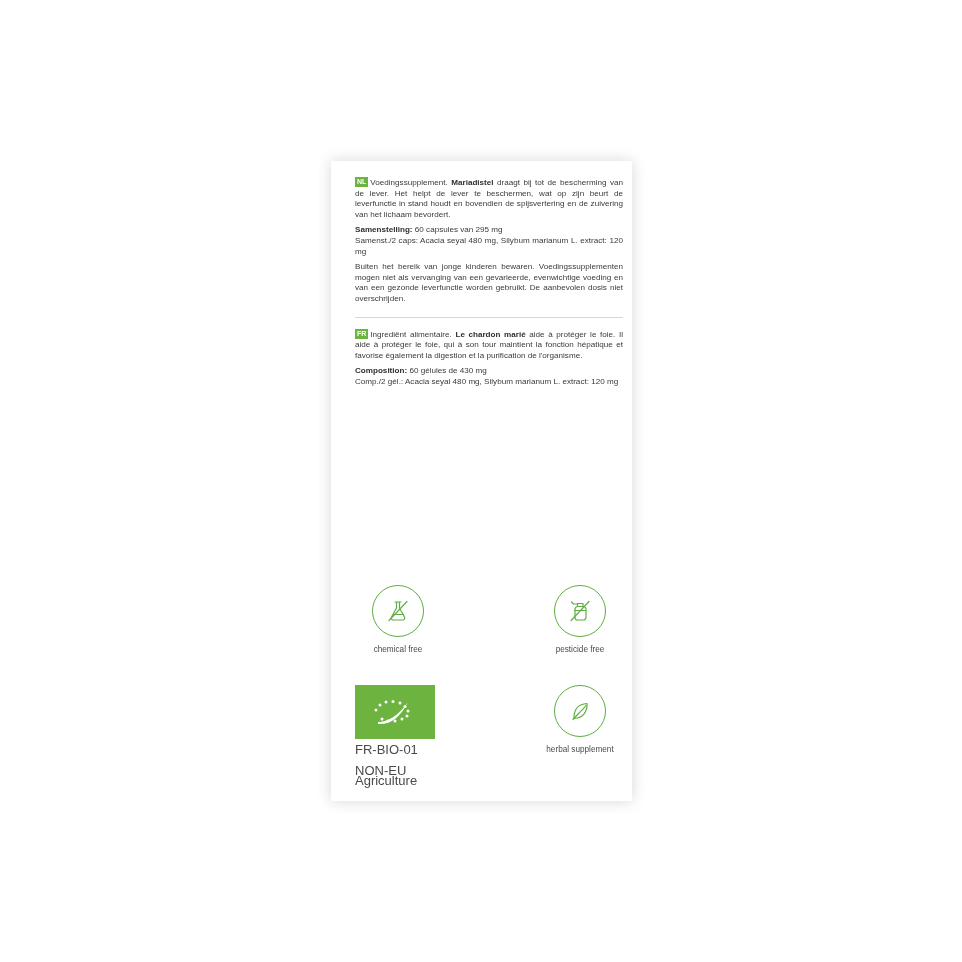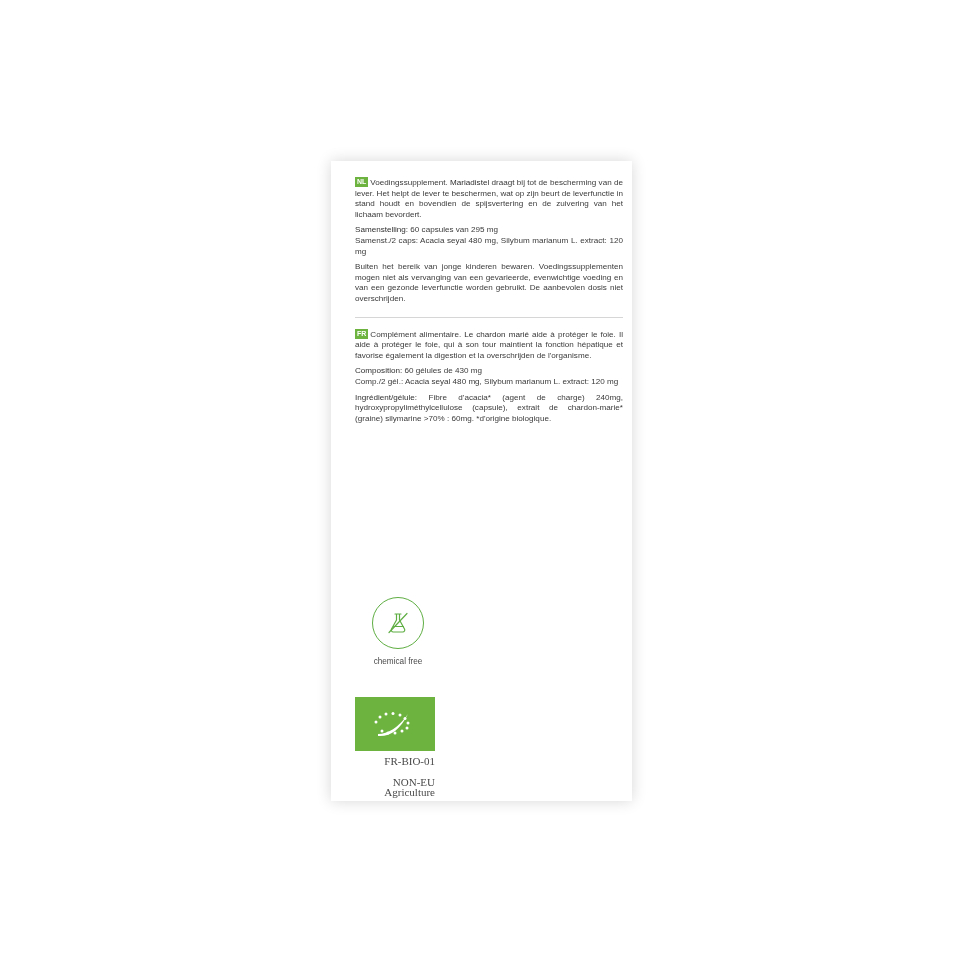--- a/index.html
+++ b/index.html
@@ -47,33 +47,33 @@
     display: inline-block;
     background: #6cb33f;
     color: #ffffff;
     font-size: 7px;
     font-weight: bold;
     line-height: 8px;
     padding: 1px 2px 1px 2px;
     vertical-align: 1px;
     margin-right: 2px;
   }
-  .bold { font-weight: normal; color: #2f2f2f; }
+  .bold { font-weight: bold; color: #2f2f2f; }
   .section-gap { height: 5px; }
   .divider {
     margin: 12px 0 11px 0;
     border-top: 1px solid #d6d6d6;
     width: 100%;
   }
 
   
   .icons {
     position: absolute;
     left: 24px;
-    top: 436px;
+    top: 424px;
     width: 268px;
   }
   .icon-row {
     display: flex;
     justify-content: space-between;
     align-items: flex-start;
   }
   .icon-cell {
     width: 86px;
     display: flex;
@@ -102,26 +102,25 @@
   .eu-leaf {
     width: 80px;
     height: 54px;
     background: #6cb33f;
     display: flex;
     align-items: center;
     justify-content: center;
   }
   .eu-caption {
     margin-top: 6px;
-    font-size: 11px;
+    font-size: 13px;
     line-height: 9.4px;
     color: #4a4a4a;
-    text-align: right;
+    text-align: left;
     width: 80px;
-    font-family: Liberation Serif, serif;
   }
   .cell-left { align-items: flex-start; }
 </style>
 </head>
 <body>
 
 <div class="page">
   <div class="label-panel">
 
     <div class="content">
@@ -131,44 +130,55 @@
         <div class="section-gap"></div>
         <p><span class="bold">Samenstelling:</span><span> 60 capsules van 295 mg</span></p>
         <p>Samenst./2 caps: Acacia seyal 480 mg, Silybum marianum L. extract: 120 mg</p>
         <div class="section-gap"></div>
         <p>Buiten het bereik van jonge kinderen bewaren. Voedingssupplementen mogen niet als vervanging van een gevarieerde, evenwichtige voeding en van een gezonde leverfunctie worden gebruikt. De aanbevolen dosis niet overschrijden.</p>
       </div>
 
       <div class="divider"></div>
 
       <div class="block">
-        <p><span class="lang-tag">FR</span><span>Complément alimentaire. </span><span class="bold">Le chardon marié</span><span> aide à protéger le foie. Il aide à protéger le foie, qui à son tour maintient la fonction hépatique et favorise également la digestion et la overschrijden de l'organisme.</span></p>
+        <p><span class="lang-tag">FR</span><span>Ingrediënt alimentaire. </span><span class="bold">Le chardon marié</span><span> aide à protéger le foie. Il aide à protéger le foie, qui à son tour maintient la fonction hépatique et favorise également la digestion et la purification de l'organisme.</span></p>
         <div class="section-gap"></div>
         <p><span class="bold">Composition:</span><span> 60 gélules de 430 mg</span></p>
         <p>Comp./2 gél.: Acacia seyal 480 mg, Silybum marianum L. extract: 120 mg</p>
         <div class="section-gap"></div>
-        <p><span class="bold">Ingrédient/gélule:</span><span> Fibre d'acacia* (agent de charge) 240mg, hydroxypropyliméthylcellulose (capsule), extrait de chardon-marie* (graine) silymarine &gt;70% : 60mg. *d'origine biologique.</span></p>
       </div>
     </div>
 
     <div class="icons">
 
       <div class="icon-row">
 
         <div class="icon-cell">
           <div class="icon-circle">
             <svg width="30" height="30" viewBox="0 0 30 30" fill="none" stroke="#5fae43" stroke-width="1.2" stroke-linecap="round" stroke-linejoin="round">
               <path d="M12 6 h6 M13.5 6 v6 L8.5 21 a2 2 0 0 0 1.8 3 h9.4 a2 2 0 0 0 1.8 -3 L16.5 12 V6"></path>
               <path d="M10.6 18.5 h9.8"></path>
               <path d="M6 24.5 L24 5.5"></path>
             </svg>
           </div>
           <div class="icon-caption">chemical free</div>
         </div>
 
+        <div class="icon-cell">
+          <div class="icon-circle">
+            <svg width="30" height="30" viewBox="0 0 30 30" fill="none" stroke="#5fae43" stroke-width="1.2" stroke-linecap="round" stroke-linejoin="round">
+              <path d="M12.5 10.5 h5.5 a3 3 0 0 1 3 3 v8 a2.5 2.5 0 0 1 -2.5 2.5 h-6 a2.5 2.5 0 0 1 -2.5 -2.5 v-8 a3 3 0 0 1 2.5 -3 z"></path>
+              <path d="M12.5 10.5 v-3 h5.5 v3"></path>
+              <path d="M12.5 8 h-4 l-2 -2"></path>
+              <path d="M9.5 14.5 h11"></path>
+              <path d="M6 24.5 L24 5.5"></path>
+            </svg>
+          </div>
+          <div class="icon-caption">pesticide free</div>
+        </div>
 
 
       </div>
 
       <div class="row-gap"></div>
 
       <div class="icon-row">
 
         <div class="icon-cell cell-left">
           <div class="eu-leaf">
@@ -188,18 +198,27 @@
                 <circle cx="18" cy="27" r="1.5"></circle>
                 <path d="M14 30 C24 30 34 24 44 10 C36 26 26 33 14 32 Z"></path>
               </g>
             </svg>
           </div>
           <div class="eu-caption">FR-BIO-01</div>
           <div class="eu-caption" style="margin-top:12px;">NON-EU Agriculture</div>
         </div>
 
 
+        <div class="icon-cell">
+          <div class="icon-circle">
+            <svg width="30" height="30" viewBox="0 0 30 30" fill="none" stroke="#5fae43" stroke-width="1.2" stroke-linecap="round" stroke-linejoin="round">
+              <path d="M9 22 C9 13 14 8 22 7.5 C22.5 15.5 18 22 9.5 22.3 Z"></path>
+              <path d="M8 23.5 C12 19 17 14.5 21 9.5"></path>
+            </svg>
+          </div>
+          <div class="icon-caption">herbal supplement</div>
+        </div>
 
       </div>
     </div>
 
   </div>
 </div>
 
 </body></html>

